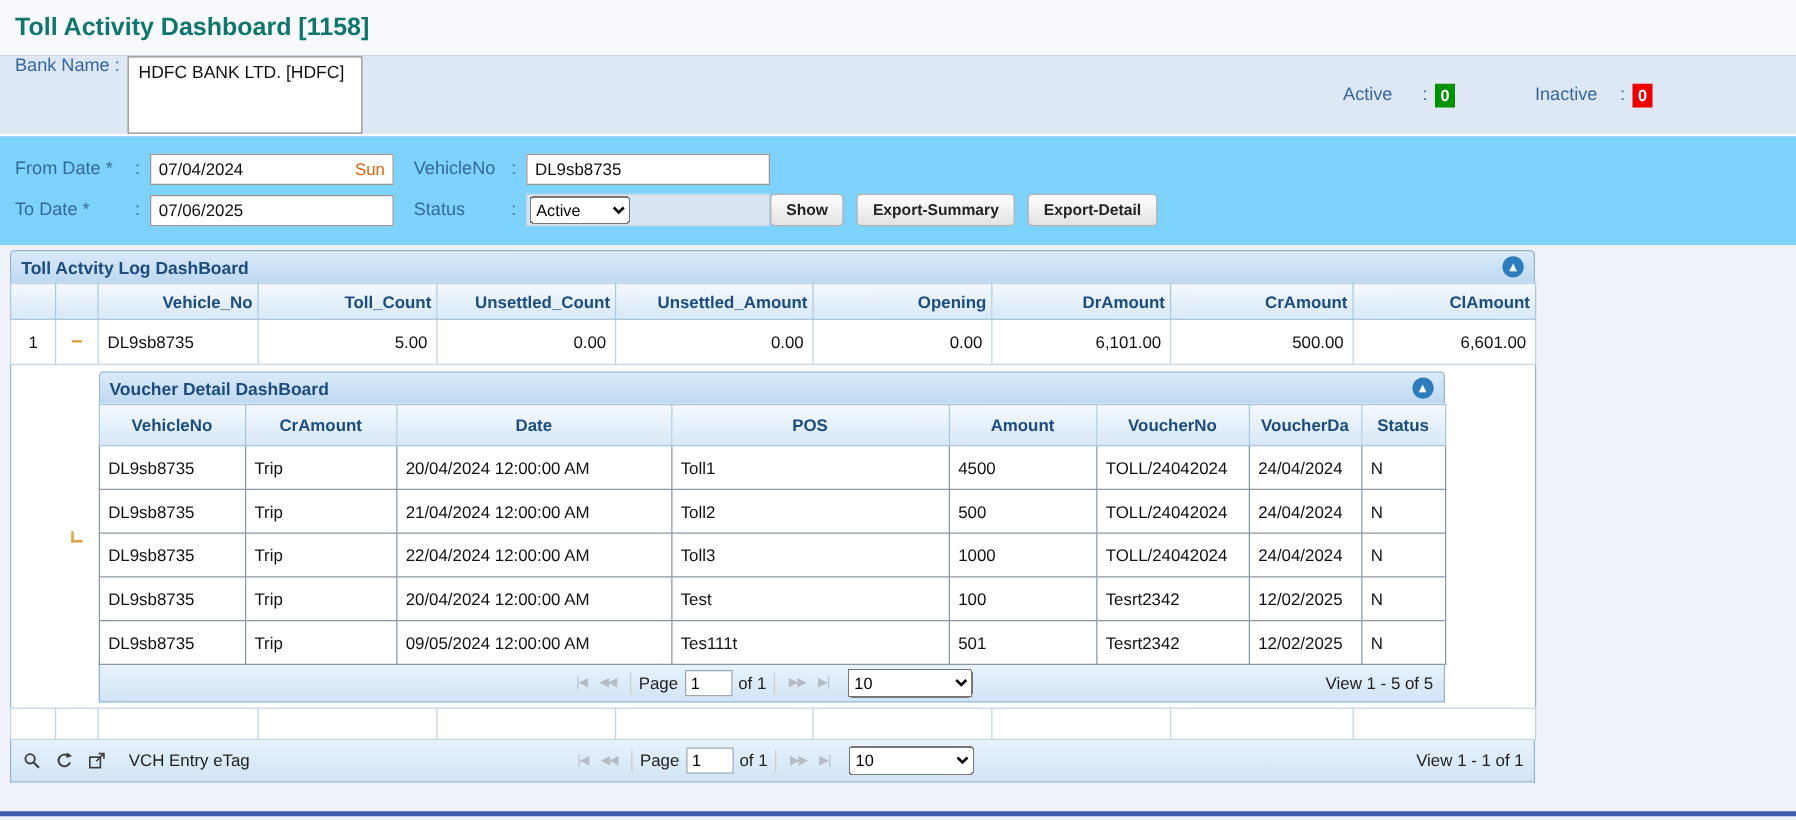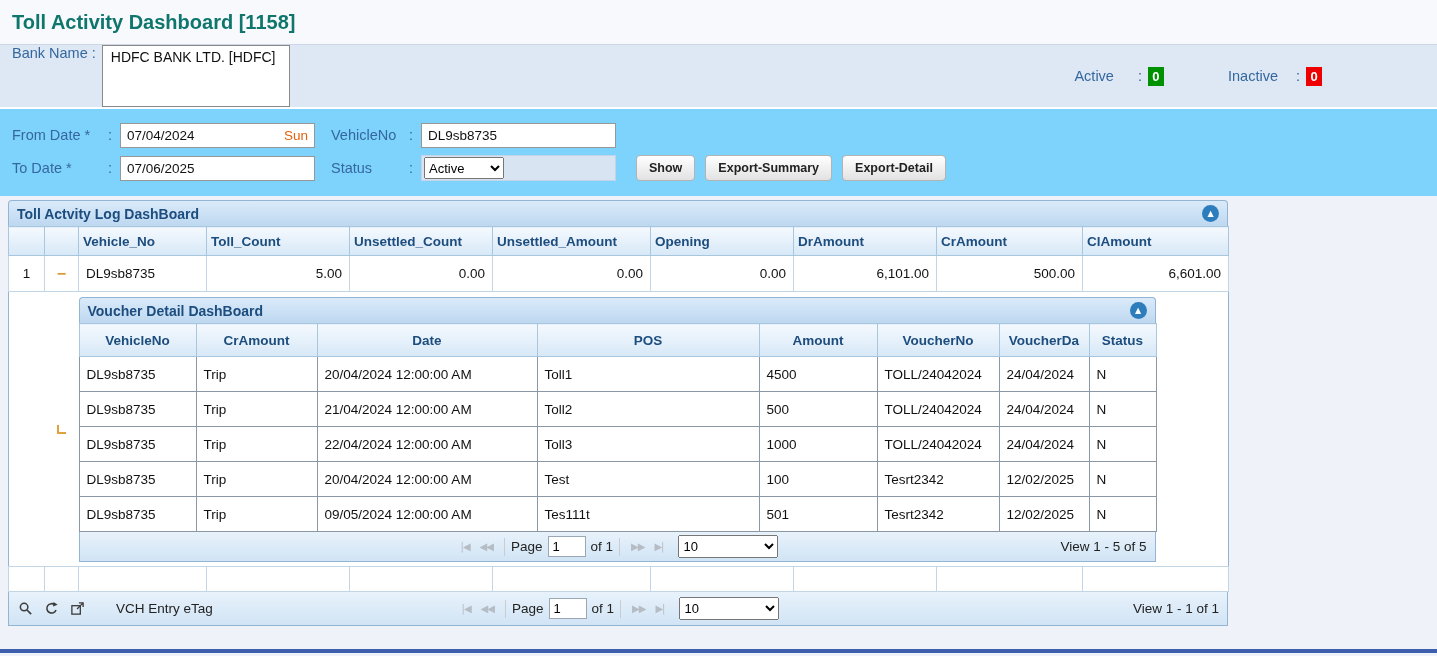--- a/index.html
+++ b/index.html
@@ -26,31 +26,31 @@
   .filterbar { background:#7dd3fc; padding:13px 12px 8px 12px; }
   .frow { display:flex; align-items:center; margin-bottom:7px; height:26px; }
   .lab1 { width:96px; color:#35679f; font-size:14.5px; flex:none; }
   .lab2 { width:78px; margin-left:16px; color:#35679f; font-size:14.5px; flex:none; }
   .fcolon { width:12px; color:#35679f; font-size:14.5px; flex:none; }
   .inputbox { width:195px; height:25px; background:#fff; border:1px solid #979797; display:flex; align-items:center; padding:0 6px; font-size:13.5px; color:#111; flex:none;gap:44px; }
   .inputbox .day { margin-left:auto; color:#e2620e; }
   input.txt { width:195px; height:25px; border:1px solid #979797; padding:0 6px; font-size:13.5px; font-family:inherit; color:#111; flex:none; }
   .status-panel { width:195px; height:26px; background:#d8e4f2; border:1px solid #c4d4e7; display:flex; align-items:center; padding-left:2px; flex:none; }
   select.status { width:80px; height:22px; font-size:13px; font-family:inherit; }
-  .btns { margin-left:20px; display:flex; gap:10px; }
+  .btns { margin-left:0; display:flex; gap:10px; }
   button.btn { border:1px solid #b3b3b3; border-radius:4px; background:linear-gradient(#ffffff,#e2e2e2); font-size:12.5px; font-weight:bold; color:#222; height:26px; padding:0 12px; font-family:inherit; cursor:pointer; }
 
   
   .grid { margin:4px 0 0 8px; width:1220px; }
   .gcaption { height:26px; background:linear-gradient(#daeafa,#bed8f0); border:1px solid #93b5d4; border-bottom:none; border-radius:4px 4px 0 0; display:flex; align-items:center; padding:0 8px; color:#1c4d7e; font-weight:bold; font-size:14px;gap:12px; }
   .gc-collapse { margin-left:auto; width:17px; height:17px; border-radius:50%; background:#2d7dbd; color:#ffffff; display:flex; align-items:center; justify-content:center; cursor:pointer; flex:none; }
   .gc-collapse span { font-size:8px; line-height:1; font-family:"DejaVu Sans", sans-serif; }
 
   table.grid-t { border-collapse:collapse; table-layout:fixed; width:1220px; background:#ffffff; border:1px solid #93b5d4; }
-  table.grid-t th { background:linear-gradient(#f4f9fe,#d7e8f7); border:1px solid #a9c6df; color:#1c4d7e; font-size:13.5px; font-weight:bold; height:29px; padding:0 4px; text-align:left; overflow:hidden; white-space:nowrap; }
+  table.grid-t th { background:linear-gradient(#f4f9fe,#d7e8f7); border:1px solid #a9c6df; color:#1c4d7e; font-size:13.5px; font-weight:bold; height:29px; padding:0 4px; text-align:right; overflow:hidden; white-space:nowrap; }
   table.grid-t td.cell { border:1px solid #c3d6e6; font-size:13.5px; color:#111; height:36px; padding:0 7px; overflow:hidden; white-space:nowrap; }
   td.cnum { text-align:center; }
   td.cexp { text-align:center; }
   td.num { text-align:right; }
   .minus { color:#dd9933; font-weight:bold; font-size:16px; cursor:pointer; }
   tr.erow td { border:1px solid #c3d6e6; height:25px; }
   tr.sgrow td { border:none; padding:0; }
   td.markcell { vertical-align:middle; }
   .lmark { width:9px; height:9px; border-left:2px solid #e0a23e; border-bottom:2px solid #e0a23e; margin:0 auto; }
   td.sgcontainer { vertical-align:top; }
@@ -66,21 +66,21 @@
   .main-pager { height:34px; width:1220px; }
   .pg-sec { display:flex; align-items:center; }
   .pg-left { flex:1 1 0; justify-content:flex-start; }
   .pg-center { flex:0 0 auto; justify-content:center; }
   .pg-right { flex:1 1 0; justify-content:flex-end; }
   .pg-ico { color:#b5bcc4; font-size:10px; font-family:"DejaVu Sans", sans-serif; letter-spacing:-1px; padding:0 5px; cursor:default; }
   .pg-sep { width:1px; height:18px; background:#c9cdd2; margin:0 6px; }
   .pg-input { width:38px; height:21px; border:1px solid #9aa7b4; font-size:13px; font-family:inherit; padding:0 4px; margin:0 5px; background:#fff; }
   .pg-select { width:100px; height:23px; font-size:13px; font-family:inherit; margin-left:10px; }
   .view-status { font-size:13.5px; color:#222; }
-  .pager-lefttext { font-size:13.5px; color:#222; margin-left:21px; }
+  .pager-lefttext { font-size:13.5px; color:#222; margin-left:8px; }
   .tool-ico { width:17px; height:17px; margin-right:9px; display:inline-flex; align-items:center; justify-content:center; cursor:pointer; }
   .tool-ico svg { width:15px; height:15px; }
 
   .bottom-line { position:absolute; left:0; right:0; bottom:3px; height:4px; background:#3d5fae; }
 </style>
 </head>
 <body>
 
 <div class="page">
 

